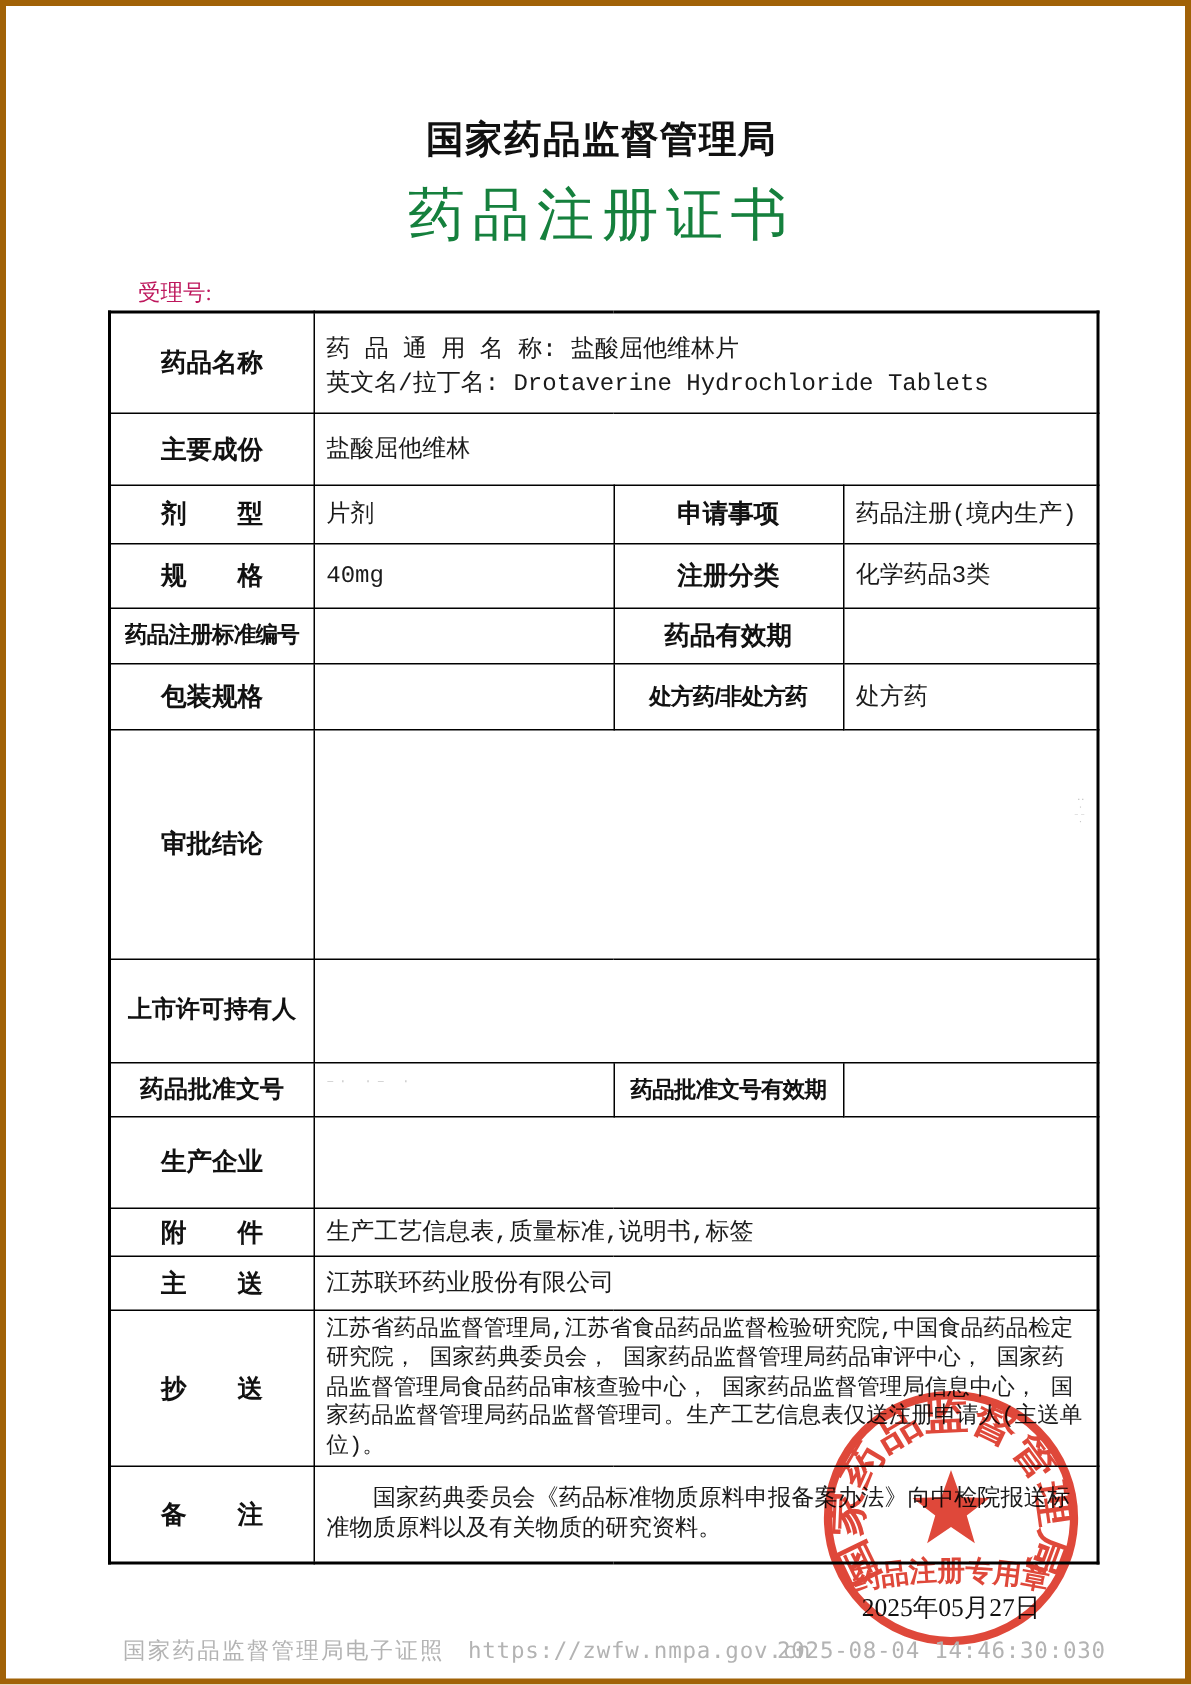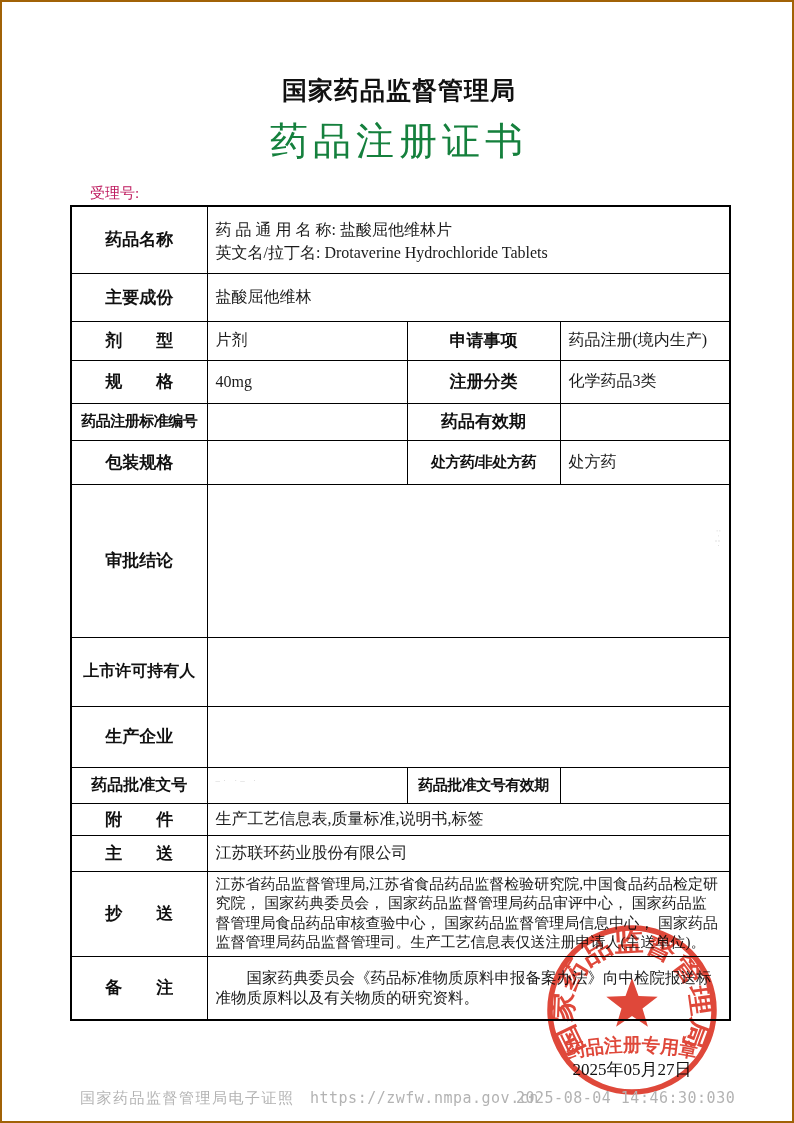--- a/index.html
+++ b/index.html
@@ -1,39 +1,39 @@
 <!DOCTYPE html>
 <html><head>
 <meta charset="utf-8">
 <style>
   html,body{margin:0;padding:0;background:#ffffff;}
   body{
     width:794px;height:1123px;position:relative;overflow:hidden;
     font-family:"Liberation Serif","DejaVu Serif",serif;color:#1a1a1a;
   }
-  .page{position:absolute;inset:0;background:#fff;border:2px solid #a16207;box-sizing:border-box;}
+  .page{position:absolute;inset:0;background:#fff;border:4px solid #a16207;box-sizing:border-box;}
 
   .agency{
     position:absolute;top:72px;left:0;width:794px;text-align:center;
     font-family:"Liberation Sans","DejaVu Sans",sans-serif;font-weight:700;
     font-size:25px;letter-spacing:1px;color:#111;
   }
   .doc-title{
     position:absolute;top:114px;left:0;width:794px;text-align:center;
     font-size:38px;letter-spacing:5px;color:#15803d;font-weight:400;
   }
   .acceptance{position:absolute;top:182px;left:88px;font-size:15px;color:#be185d;}
 
   table.cert{
     position:absolute;top:203px;left:68px;width:659px;
     border-collapse:collapse;table-layout:fixed;border:2px solid #000;
   }
   td{
     border:1px solid #000;font-size:16px;vertical-align:middle;
-    padding:2px 8px;overflow:hidden;box-sizing:border-box;word-break:break-all;
+    padding:2px 8px;overflow:hidden;box-sizing:border-box;word-break:break-all;font-family:Liberation Mono, monospace;
   }
   td.lbl{
     font-family:"Liberation Sans","DejaVu Sans",sans-serif;font-weight:700;
     text-align:center;padding:2px 2px;font-size:17px;color:#111;margin-left:42px;
   }
   td.lbl.sm{font-size:15px;letter-spacing:-0.5px;}
   td.lbl.sm2{font-size:16px;}
   td.val{text-align:left;}
   .line1{margin:4px 0 2px 0;}
   .line2{margin:2px 0 0 0;}
@@ -115,31 +115,31 @@
       <td class="val">处方药</td>
     </tr>
     <tr style="height:153px">
       <td class="lbl">审批结论</td>
       <td class="val" colspan="3"></td>
     </tr>
     <tr style="height:69px">
       <td class="lbl sm2">上市许可持有人</td>
       <td class="val" colspan="3"></td>
     </tr>
-    <tr style="height:61px">
-      <td class="lbl">生产企业</td>
-      <td class="val" colspan="3"></td>
-    </tr>
     <tr style="height:36px">
       <td class="lbl sm2">药品批准文号</td>
       <td class="val">
         <span class="faint-marks">–· ·– ·</span>
       </td>
       <td class="lbl sm">药品批准文号有效期</td>
       <td class="val"></td>
+    </tr>
+    <tr style="height:61px">
+      <td class="lbl">生产企业</td>
+      <td class="val" colspan="3"></td>
     </tr>
     <tr style="height:32px">
       <td class="lbl">附　　件</td>
       <td class="val" colspan="3">生产工艺信息表,质量标准,说明书,标签</td>
     </tr>
     <tr style="height:36px">
       <td class="lbl">主　　送</td>
       <td class="val" colspan="3">江苏联环药业股份有限公司</td>
     </tr>
     <tr style="height:78px">

